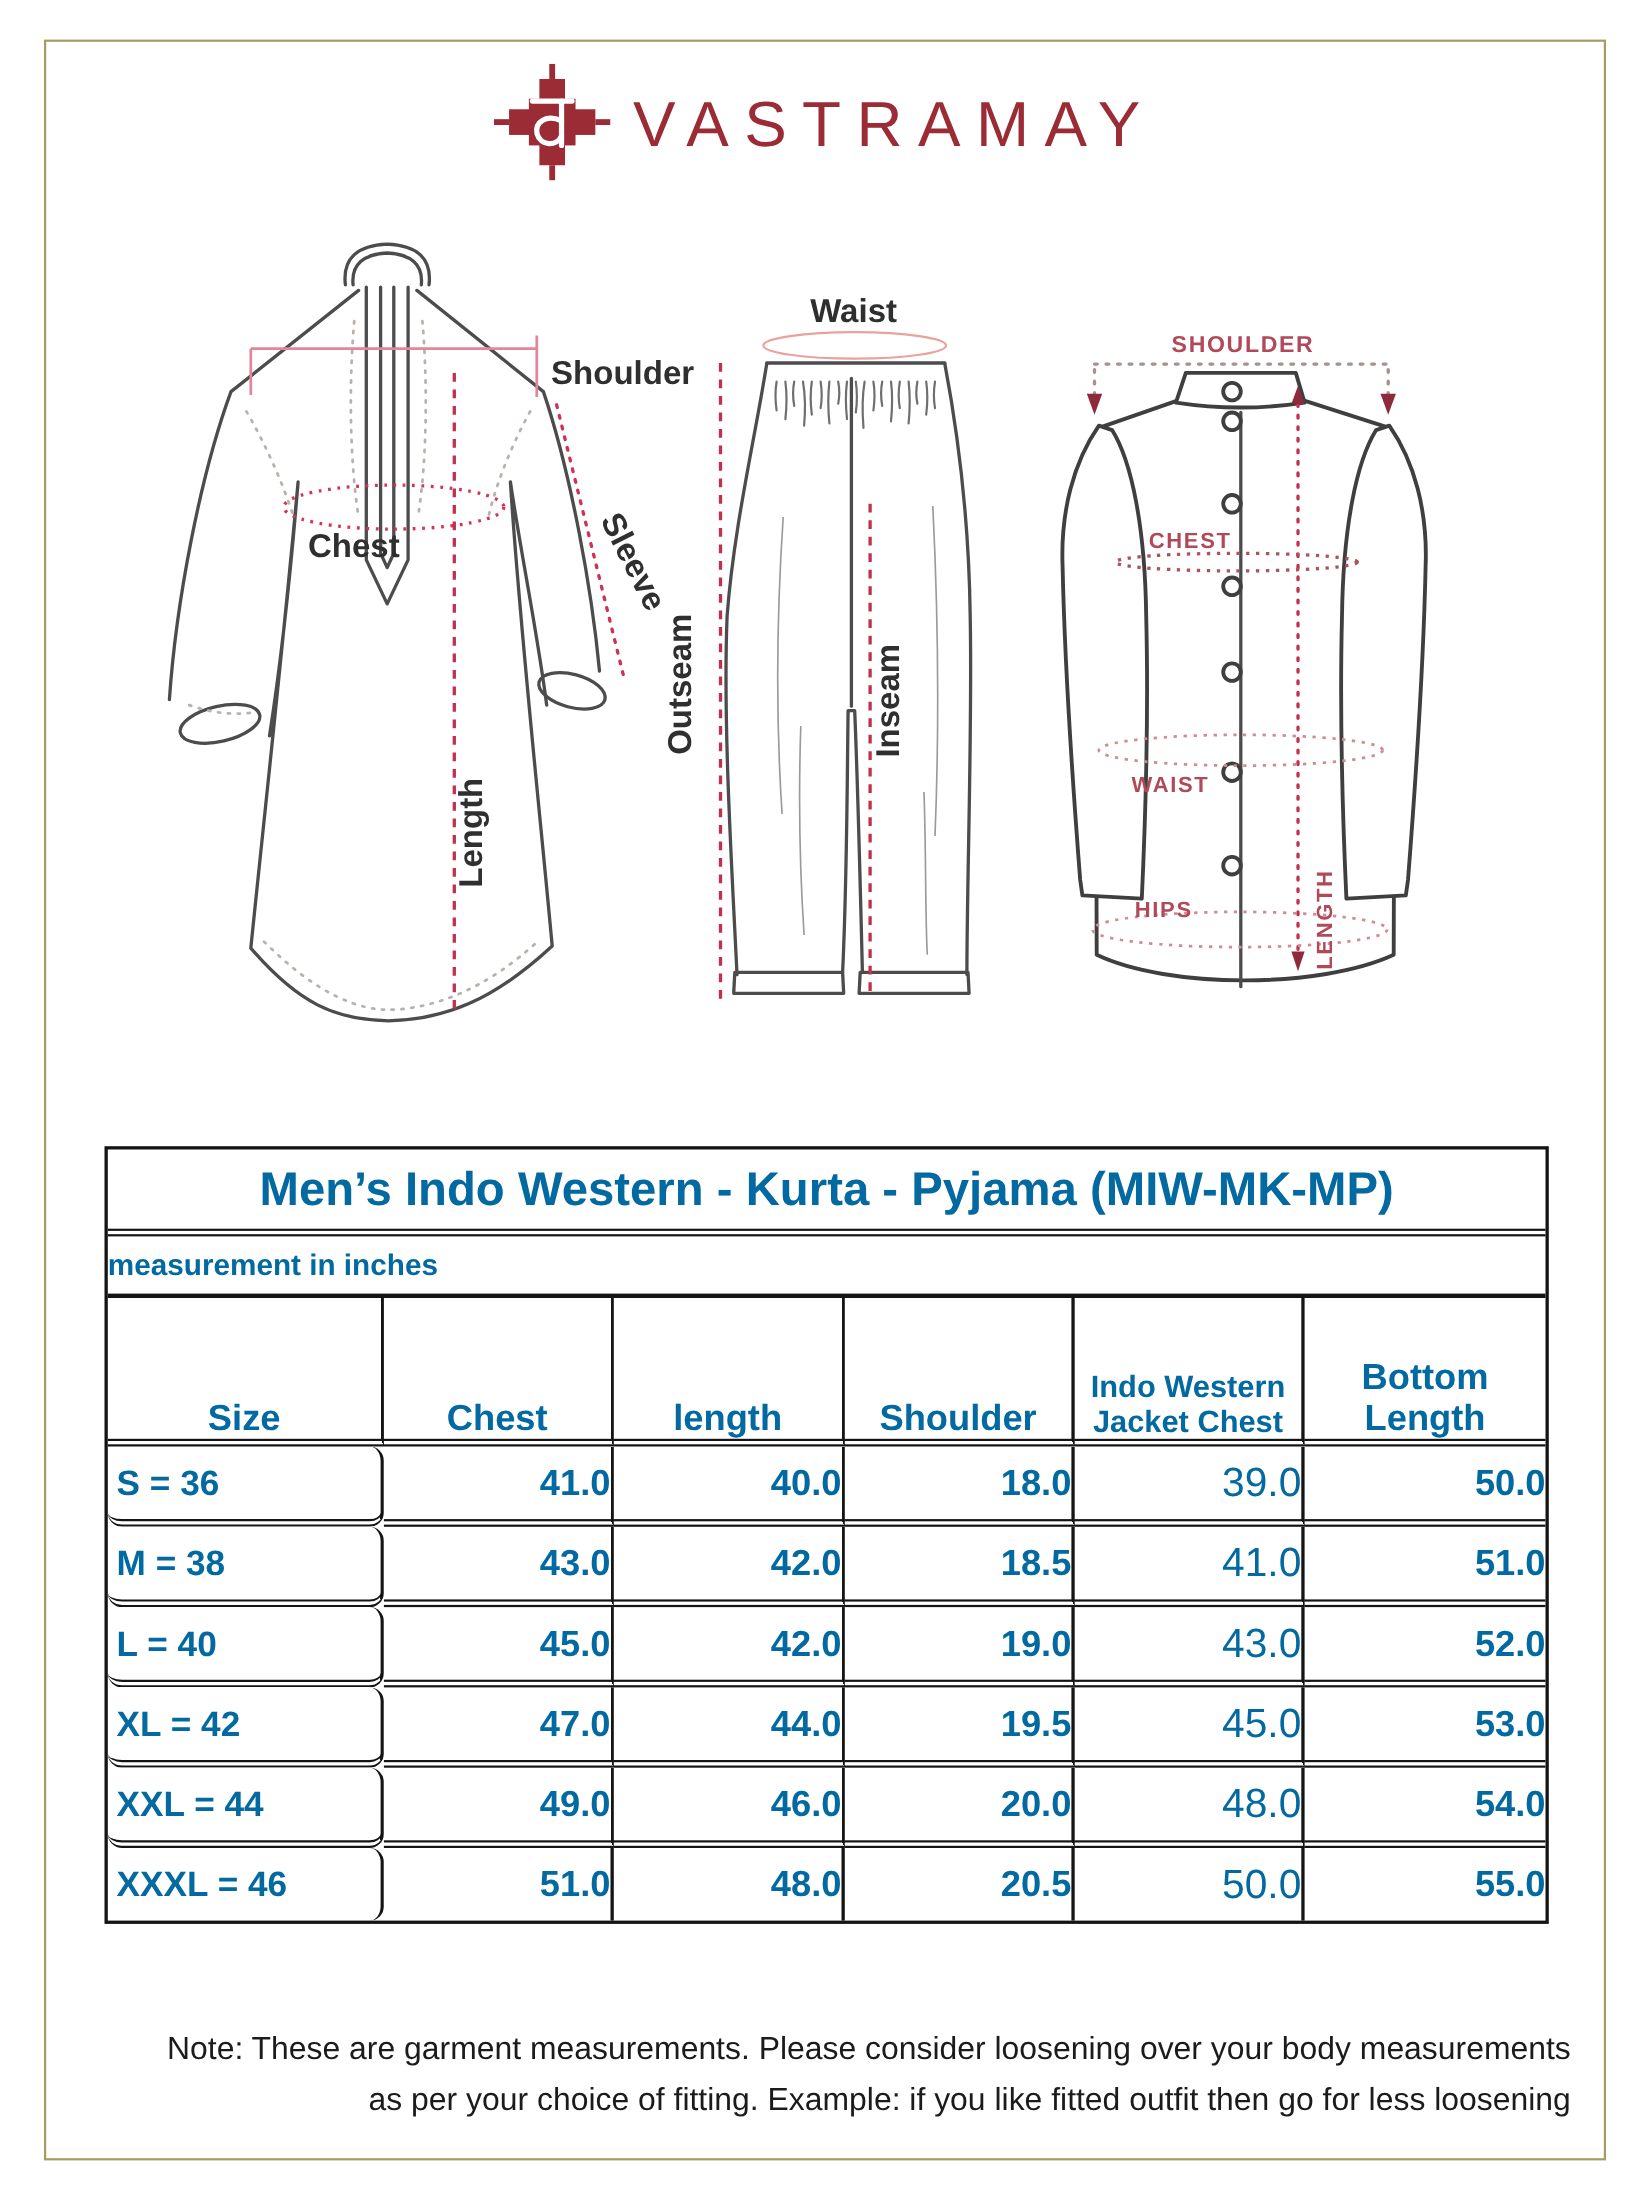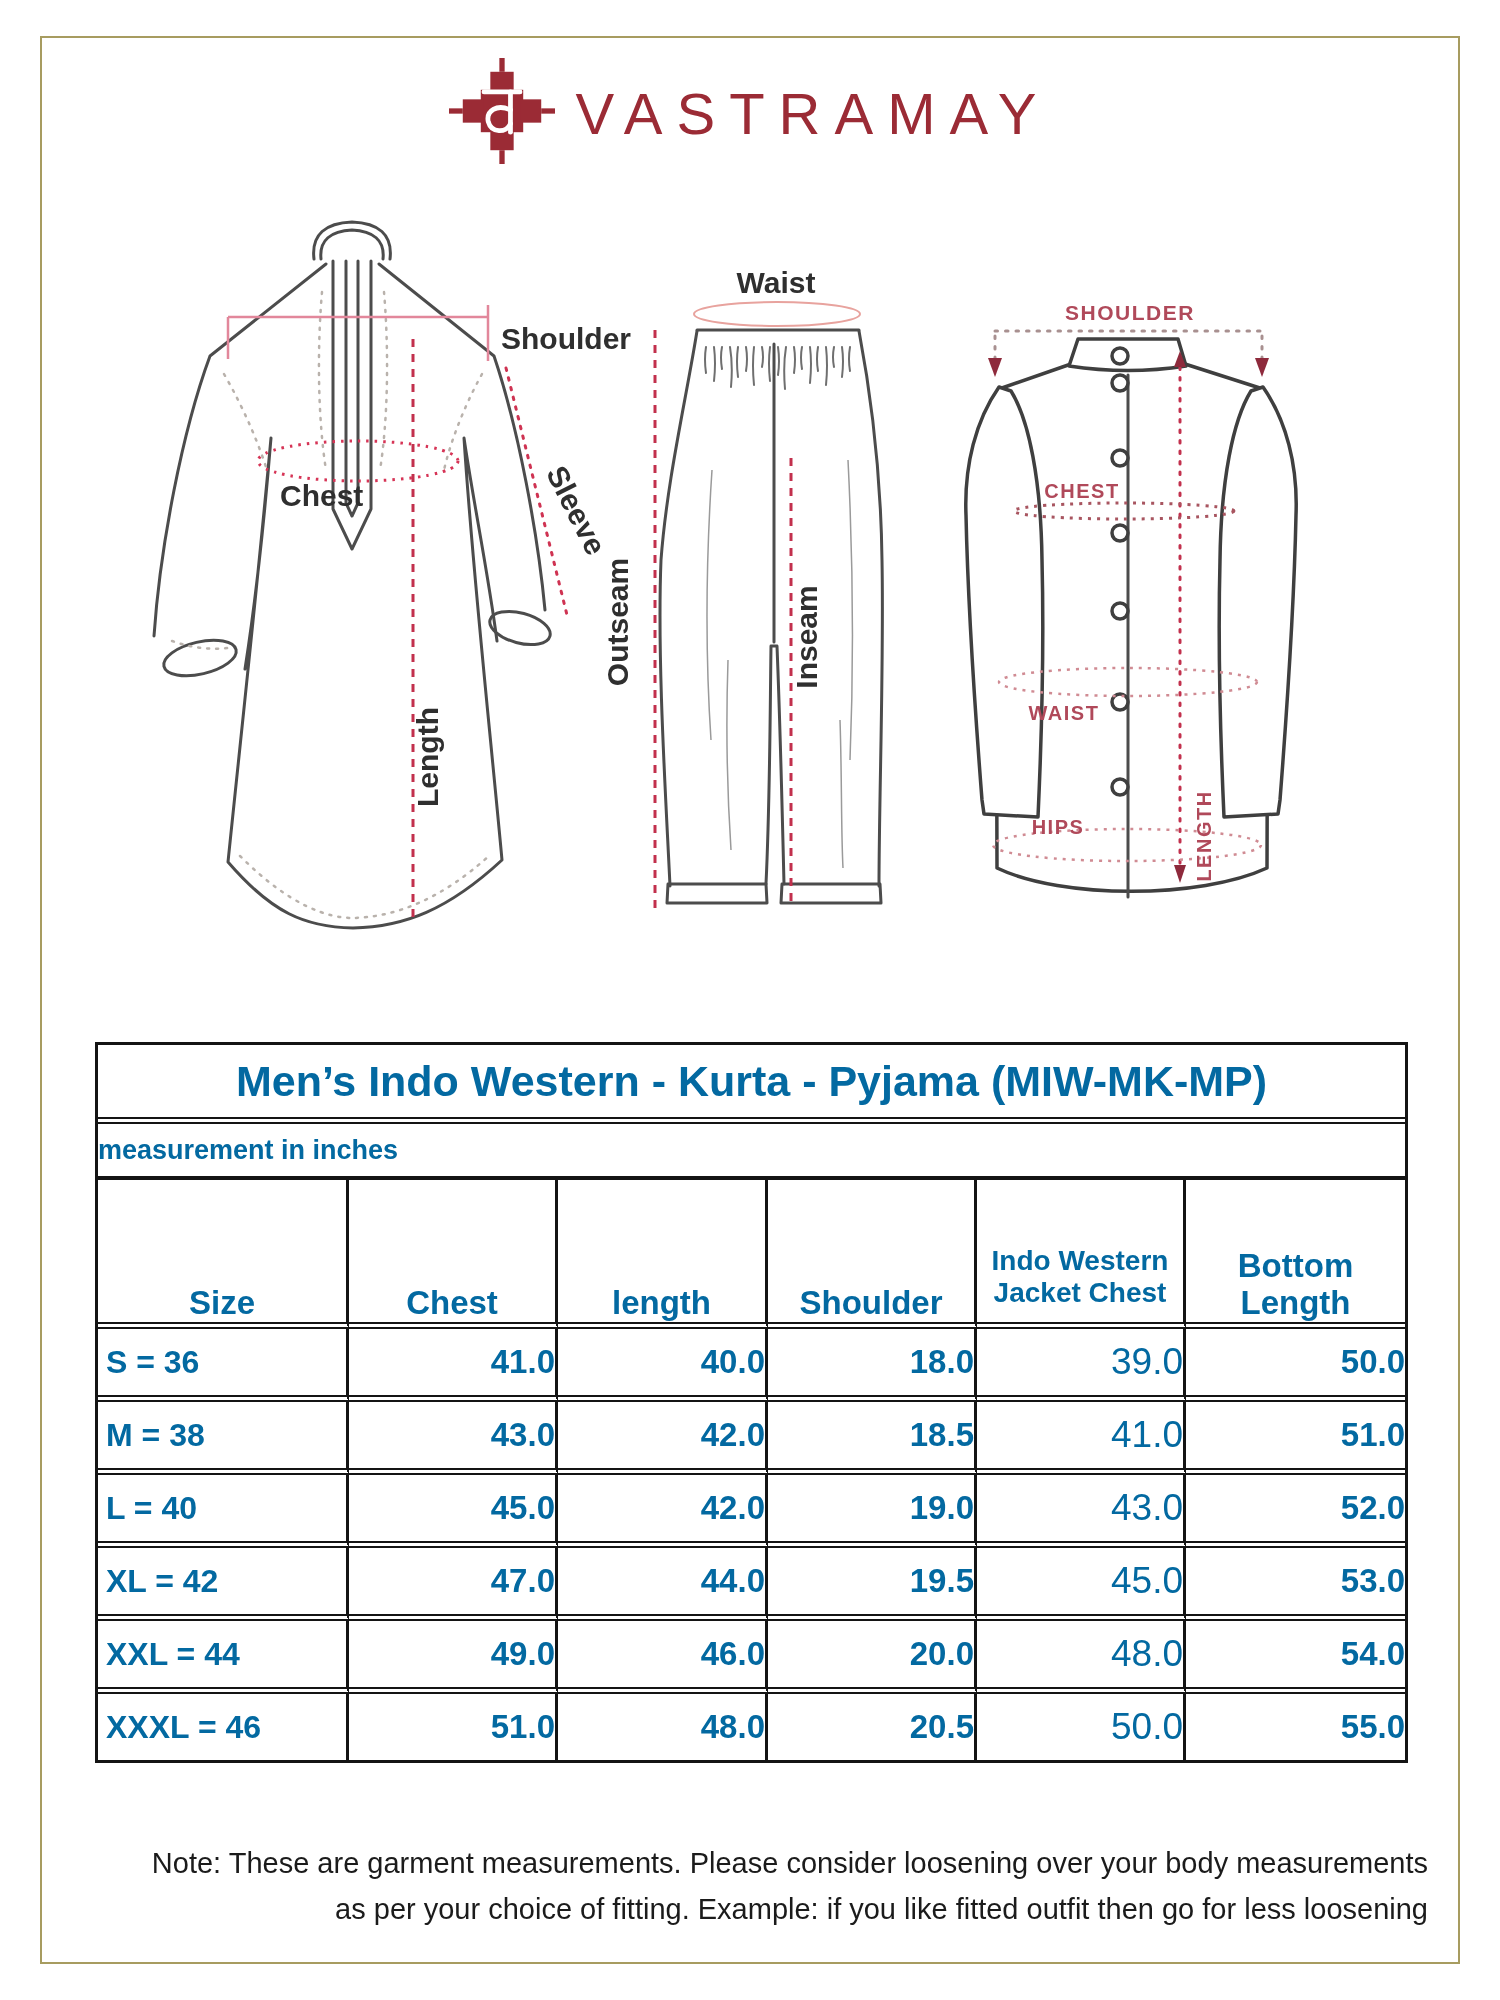--- a/index.html
+++ b/index.html
@@ -43,23 +43,23 @@
   .tbl {
     position:absolute; left:95px; top:1042px; width:1307px;
     border-collapse:separate; border-spacing:0; table-layout:fixed;
     border:3px solid #141414; color:#0369a1;
   }
   .tbl td, .tbl th { padding:0; overflow:hidden; }
   .tbl .vline { border-right:3px solid #141414; }
   .tbl tr.title td { height:72px; text-align:center; font-weight:700; font-size:43px; border-bottom:7px double #141414; }
   .tbl tr.subtitle td { height:52px; text-align:left; font-weight:700; font-size:27px; border-bottom:4px solid #141414; }
   .tbl tr.header th { height:128px; vertical-align:bottom; text-align:center; font-weight:700; font-size:33px; line-height:1.12; border-bottom:7px double #141414; }
-  .tbl tr.header th.jc-head { font-size:28px; padding-bottom:14px; }
+  .tbl tr.header th.jc-head { font-size:28px; }
   .tbl tr.data td { height:66px; text-align:right; vertical-align:middle; font-weight:700; font-size:33px; border-bottom:7px double #141414; }
-  .tbl tr.data td.size-cell { text-align:left; padding-left:8px; font-size:32px; }
+  .tbl tr.data td.size-cell { text-align:left; padding-left:8px; font-size:32px;border-radius:13px; }
   .tbl tr.data td.jc-col { font-weight:400; font-size:37px;padding-left:20px; }
   .tbl tr.data.last td { border-bottom:none; }
   
   .note {
     position:absolute; left:72px; right:72px; top:1840px;
     text-align:right; color:#1b1b1b; font-size:29px; line-height:46px;
   }
   .note div { white-space:nowrap; }
 </style>
 </head>

